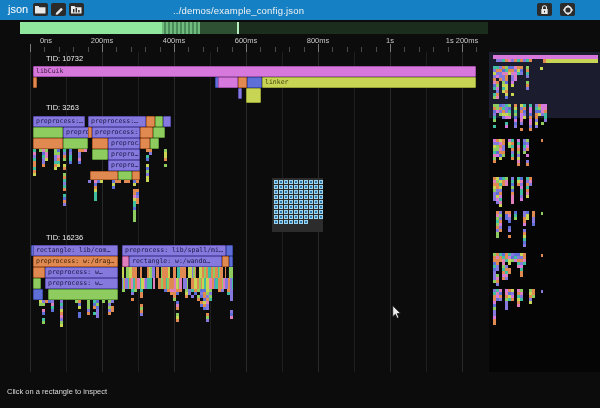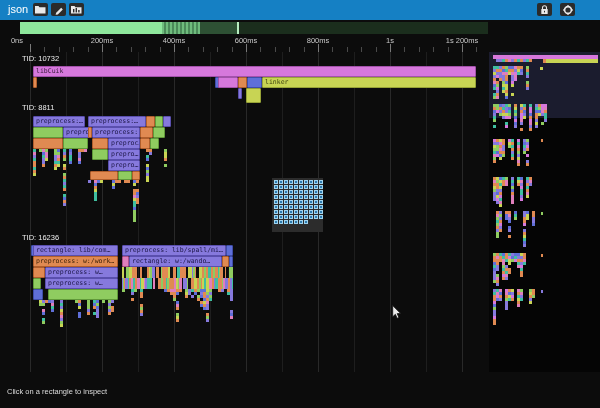--- a/index.html
+++ b/index.html
@@ -15,21 +15,21 @@
   #strip{position:absolute;display:flex;overflow:hidden;}
   .seg{height:100%;}
   .seg.texture{background:repeating-linear-gradient(90deg,#6fbc7d 0 2px,#4b8a59 2px 4px);}
   
   .rlabel{position:absolute;font-size:7.5px;color:#c9c9c9;transform:translateX(-50%);white-space:nowrap;}
   .tick{position:absolute;width:1px;background:#4a4a4a;}
   .tick.major{background:#7a7a7a;}
   .gridline{position:absolute;width:1px;background:#1e1e1e;}
   .gridline.major{background:#292929;}
   
-  .tidlabel{position:absolute;font-size:7.5px;color:#ededed;white-space:nowrap;}
+  .tidlabel{position:absolute;font-size:7.5px;color:#ededed;white-space:nowrap;margin-left:24px;}
   .fbar{position:absolute;box-sizing:border-box;border:1px solid;border-radius:1px;overflow:hidden;
         font-family:"DejaVu Sans Mono",monospace;font-size:6.5px;line-height:9px;
         white-space:nowrap;padding-left:2px;}
   .ncell{position:absolute;}
   .nregion{position:absolute;overflow:hidden;}
   
   #selpanel{position:absolute;background:#2c2c2c;}
   .sq{position:absolute;box-sizing:border-box;background:#2e7bb0;border:1px solid #9fd4ef;}
   
   #minimap{position:absolute;background:#050505;}
@@ -76,32 +76,33 @@
     <div class="tb-btn" style="left:560px">
       <svg width="10" height="10" viewBox="0 0 10 10">
         <circle cx="5" cy="5" r="3.4" fill="none" stroke="#e9e9e9" stroke-width="1.6"></circle>
         <rect x="4.4" y="0" width="1.2" height="1.6" fill="#e9e9e9"></rect>
         <rect x="4.4" y="8.4" width="1.2" height="1.6" fill="#e9e9e9"></rect>
         <rect x="0" y="4.4" width="1.6" height="1.2" fill="#e9e9e9"></rect>
         <rect x="8.4" y="4.4" width="1.6" height="1.2" fill="#e9e9e9"></rect>
       </svg>
     </div>
 
+    <span id="title">../demos/example_config.json</span>
   </div>
 
   <div id="strip" style="left: 20px; top: 22px; height: 12px; width: 468px;">
       <div class="seg" style="background: rgb(142, 231, 156); width: 142px;"></div>
       <div class="seg texture" style="width: 38px;"></div>
       <div class="seg" style="background: rgb(46, 81, 52); width: 37px;"></div>
       <div class="seg" style="background: rgb(183, 238, 192); width: 2px;"></div>
       <div class="seg" style="background: rgb(27, 46, 29); width: 249px;"></div>
     </div>
 
   <div id="ruler">
-      <div class="rlabel" style="left: 17px; top: 36px; position: absolute;">0ns</div>
+      <div class="rlabel" style="left: 46px; top: 36px; position: absolute;">0ns</div>
       <div class="rlabel" style="left: 102px; top: 36px; position: absolute;">200ms</div>
       <div class="rlabel" style="left: 174px; top: 36px; position: absolute;">400ms</div>
       <div class="rlabel" style="left: 246px; top: 36px; position: absolute;">600ms</div>
       <div class="rlabel" style="left: 318px; top: 36px; position: absolute;">800ms</div>
       <div class="rlabel" style="left: 390px; top: 36px; position: absolute;">1s</div>
       <div class="rlabel" style="left: 462px; top: 36px; position: absolute;">1s 200ms</div>
       <div class="tick major" style="left: 30px; top: 44px; height: 8px; position: absolute;"></div>
       <div class="tick" style="left: 44px; top: 47px; height: 5px; position: absolute;"></div>
       <div class="tick" style="left: 59px; top: 47px; height: 5px; position: absolute;"></div>
       <div class="tick" style="left: 73px; top: 47px; height: 5px; position: absolute;"></div>
@@ -153,21 +154,21 @@
       <div class="tidlabel" style="left: 22px; top: 54px; position: absolute;">TID: 10732</div>
       <div class="fbar" style="left: 33px; top: 66px; width: 443px; height: 11px; background: rgb(214, 120, 220); border-color: rgb(163, 82, 171); color: rgb(58, 28, 62); position: absolute;">libCuik</div>
       <div class="fbar" style="left: 33px; top: 77px; width: 3px; height: 11px; background: rgb(224, 138, 82); border-color: rgb(176, 94, 44); color: rgb(63, 34, 9); position: absolute;"></div>
       <div class="fbar" style="left: 215px; top: 77px; width: 2px; height: 11px; background: rgb(95, 111, 216); border-color: rgb(63, 77, 170); color: rgb(15, 24, 56); position: absolute;"></div>
       <div class="fbar" style="left: 218px; top: 77px; width: 20px; height: 11px; background: rgb(214, 120, 220); border-color: rgb(163, 82, 171); color: rgb(58, 28, 62); position: absolute;"></div>
       <div class="fbar" style="left: 238px; top: 77px; width: 9px; height: 11px; background: rgb(224, 138, 82); border-color: rgb(176, 94, 44); color: rgb(63, 34, 9); position: absolute;"></div>
       <div class="fbar" style="left: 247px; top: 77px; width: 15px; height: 11px; background: rgb(95, 111, 216); border-color: rgb(63, 77, 170); color: rgb(15, 24, 56); position: absolute;"></div>
       <div class="fbar" style="left: 262px; top: 77px; width: 214px; height: 11px; background: rgb(200, 212, 84); border-color: rgb(151, 163, 55); color: rgb(60, 64, 15); position: absolute;">linker</div>
       <div class="fbar" style="left: 238px; top: 88px; width: 2px; height: 11px; background: rgb(134, 121, 221); border-color: rgb(90, 79, 174); color: rgb(30, 24, 72); position: absolute;"></div>
       <div class="fbar" style="left: 246px; top: 88px; width: 15px; height: 15px; background: rgb(200, 212, 84); border-color: rgb(151, 163, 55); color: rgb(60, 64, 15); position: absolute;"></div>
-      <div class="tidlabel" style="left: 22px; top: 103px; position: absolute;">TID: 8811</div>
+      <div class="tidlabel" style="left: 22px; top: 103px; position: absolute;">TID: 3263</div>
       <div class="fbar" style="left: 33px; top: 116px; width: 52px; height: 11px; background: rgb(134, 121, 221); border-color: rgb(90, 79, 174); color: rgb(30, 24, 72); position: absolute;">preprocess:…</div>
       <div class="fbar" style="left: 88px; top: 116px; width: 58px; height: 11px; background: rgb(134, 121, 221); border-color: rgb(90, 79, 174); color: rgb(30, 24, 72); position: absolute;">preprocess:…</div>
       <div class="fbar" style="left: 146px; top: 116px; width: 9px; height: 11px; background: rgb(224, 138, 82); border-color: rgb(176, 94, 44); color: rgb(63, 34, 9); position: absolute;"></div>
       <div class="fbar" style="left: 155px; top: 116px; width: 8px; height: 11px; background: rgb(143, 204, 96); border-color: rgb(97, 153, 58); color: rgb(40, 58, 14); position: absolute;"></div>
       <div class="fbar" style="left: 163px; top: 116px; width: 8px; height: 11px; background: rgb(134, 121, 221); border-color: rgb(90, 79, 174); color: rgb(30, 24, 72); position: absolute;"></div>
       <div class="fbar" style="left: 33px; top: 127px; width: 30px; height: 11px; background: rgb(143, 204, 96); border-color: rgb(97, 153, 58); color: rgb(40, 58, 14); position: absolute;"></div>
       <div class="fbar" style="left: 63px; top: 127px; width: 27px; height: 11px; background: rgb(134, 121, 221); border-color: rgb(90, 79, 174); color: rgb(30, 24, 72); position: absolute;">preproc…</div>
       <div class="fbar" style="left: 88px; top: 127px; width: 4px; height: 11px; background: rgb(224, 138, 82); border-color: rgb(176, 94, 44); color: rgb(63, 34, 9); position: absolute;"></div>
       <div class="fbar" style="left: 92px; top: 127px; width: 48px; height: 11px; background: rgb(134, 121, 221); border-color: rgb(90, 79, 174); color: rgb(30, 24, 72); position: absolute;">preprocess:]…</div>
       <div class="fbar" style="left: 140px; top: 127px; width: 13px; height: 11px; background: rgb(224, 138, 82); border-color: rgb(176, 94, 44); color: rgb(63, 34, 9); position: absolute;"></div>
@@ -301,21 +302,21 @@
         <div class="ncell" style="left: 48px; top: 12px; width: 3px; height: 3px; background: rgb(95, 111, 216); position: absolute;"></div>
         <div class="ncell" style="left: 48px; top: 15px; width: 3px; height: 3px; background: rgb(134, 121, 221); position: absolute;"></div>
         <div class="ncell" style="left: 48px; top: 18px; width: 3px; height: 3px; background: rgb(224, 138, 82); position: absolute;"></div>
         <div class="ncell" style="left: 48px; top: 21px; width: 3px; height: 3px; background: rgb(224, 138, 82); position: absolute;"></div>
       </div>
       <div class="tidlabel" style="left: 22px; top: 233px; position: absolute;">TID: 16236</div>
       <div class="fbar" style="left: 31px; top: 245px; width: 2px; height: 11px; background: rgb(95, 111, 216); border-color: rgb(63, 77, 170); color: rgb(15, 24, 56); position: absolute;"></div>
       <div class="fbar" style="left: 33px; top: 245px; width: 85px; height: 11px; background: rgb(134, 121, 221); border-color: rgb(90, 79, 174); color: rgb(30, 24, 72); position: absolute;">rectangle: lib/com…</div>
       <div class="fbar" style="left: 122px; top: 245px; width: 104px; height: 11px; background: rgb(134, 121, 221); border-color: rgb(90, 79, 174); color: rgb(30, 24, 72); position: absolute;">preprocess: lib/spall/mi…</div>
       <div class="fbar" style="left: 226px; top: 245px; width: 7px; height: 11px; background: rgb(95, 111, 216); border-color: rgb(63, 77, 170); color: rgb(15, 24, 56); position: absolute;"></div>
-      <div class="fbar" style="left: 33px; top: 256px; width: 85px; height: 11px; background: rgb(224, 138, 82); border-color: rgb(176, 94, 44); color: rgb(63, 34, 9); position: absolute;">preprocess: w:/work…</div>
+      <div class="fbar" style="left: 33px; top: 256px; width: 85px; height: 11px; background: rgb(224, 138, 82); border-color: rgb(176, 94, 44); color: rgb(63, 34, 9); position: absolute;">preprocess: w:/drag…</div>
       <div class="fbar" style="left: 122px; top: 256px; width: 7px; height: 11px; background: rgb(223, 127, 188); border-color: rgb(170, 79, 138); color: rgb(58, 15, 46); position: absolute;"></div>
       <div class="fbar" style="left: 129px; top: 256px; width: 93px; height: 11px; background: rgb(134, 121, 221); border-color: rgb(90, 79, 174); color: rgb(30, 24, 72); position: absolute;">rectangle: w:/wando…</div>
       <div class="fbar" style="left: 222px; top: 256px; width: 7px; height: 11px; background: rgb(224, 138, 82); border-color: rgb(176, 94, 44); color: rgb(63, 34, 9); position: absolute;"></div>
       <div class="fbar" style="left: 229px; top: 256px; width: 4px; height: 11px; background: rgb(95, 111, 216); border-color: rgb(63, 77, 170); color: rgb(15, 24, 56); position: absolute;"></div>
       <div class="fbar" style="left: 33px; top: 267px; width: 12px; height: 11px; background: rgb(224, 138, 82); border-color: rgb(176, 94, 44); color: rgb(63, 34, 9); position: absolute;"></div>
       <div class="fbar" style="left: 45px; top: 267px; width: 73px; height: 11px; background: rgb(134, 121, 221); border-color: rgb(90, 79, 174); color: rgb(30, 24, 72); position: absolute;">preprocess: w…</div>
       <div class="fbar" style="left: 33px; top: 278px; width: 8px; height: 11px; background: rgb(143, 204, 96); border-color: rgb(97, 153, 58); color: rgb(40, 58, 14); position: absolute;"></div>
       <div class="fbar" style="left: 45px; top: 278px; width: 73px; height: 11px; background: rgb(134, 121, 221); border-color: rgb(90, 79, 174); color: rgb(30, 24, 72); position: absolute;">preprocess: w…</div>
       <div class="fbar" style="left: 33px; top: 289px; width: 10px; height: 11px; background: rgb(95, 111, 216); border-color: rgb(63, 77, 170); color: rgb(15, 24, 56); position: absolute;"></div>
       <div class="fbar" style="left: 48px; top: 289px; width: 70px; height: 11px; background: rgb(143, 204, 96); border-color: rgb(97, 153, 58); color: rgb(40, 58, 14); position: absolute;"></div>

